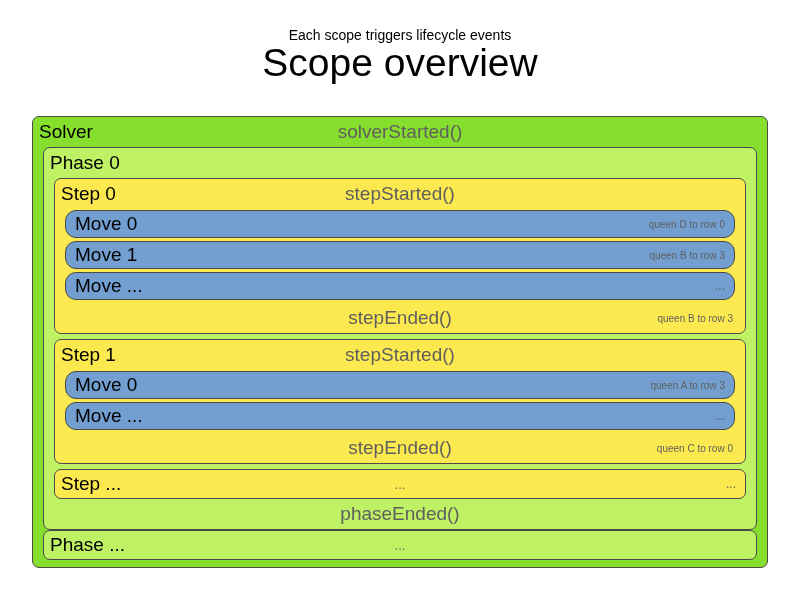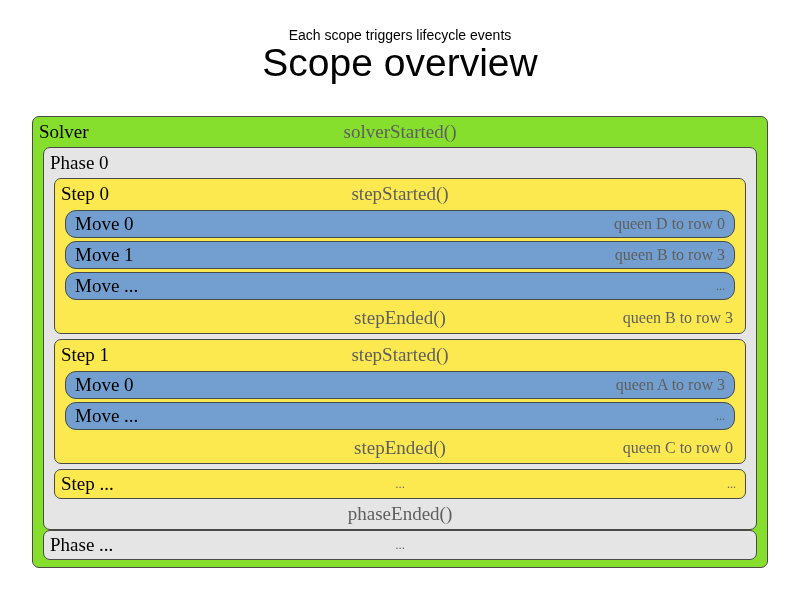--- a/index.html
+++ b/index.html
@@ -41,31 +41,30 @@
     width: 736px;
     height: 452px;
     box-sizing: border-box;
   }
 
   .scope {
     box-sizing: border-box;
     border-radius: 7px;
     border: 1px solid #4a4a4a;
     position: relative;
-    font-family: Liberation Serif, serif;
   }
 
   .scope-solver {
     background: #86DE2D;
     width: 100%;
     height: 100%;
     padding: 0 6px 0 6px;
   }
   .scope-phase {
-    background: #e5e5e5;
+    background: #bef264;
     margin: 0 4px;
     padding: 0 6px;
   }
   .scope-step {
     background: #FCE94F;
     margin: 0 4px;
     padding: 0 6px;
   }
   .scope-move {
     background: #729FCF;
@@ -101,21 +100,21 @@
     color: #5F5F5F;
     pointer-events: none;
   }
   .event-dots {
     font-size: 13px;
     color: #6b6b6b;
   }
   .right-text {
     position: absolute;
     right: 9px;
-    font-size: 16px;
+    font-size: 10px;
     color: #5F5F5F;
     white-space: nowrap;
   }
   .right-text.dots {
     font-size: 12px;
   }
   .right-wide {
     right: 6px;
   }
 

